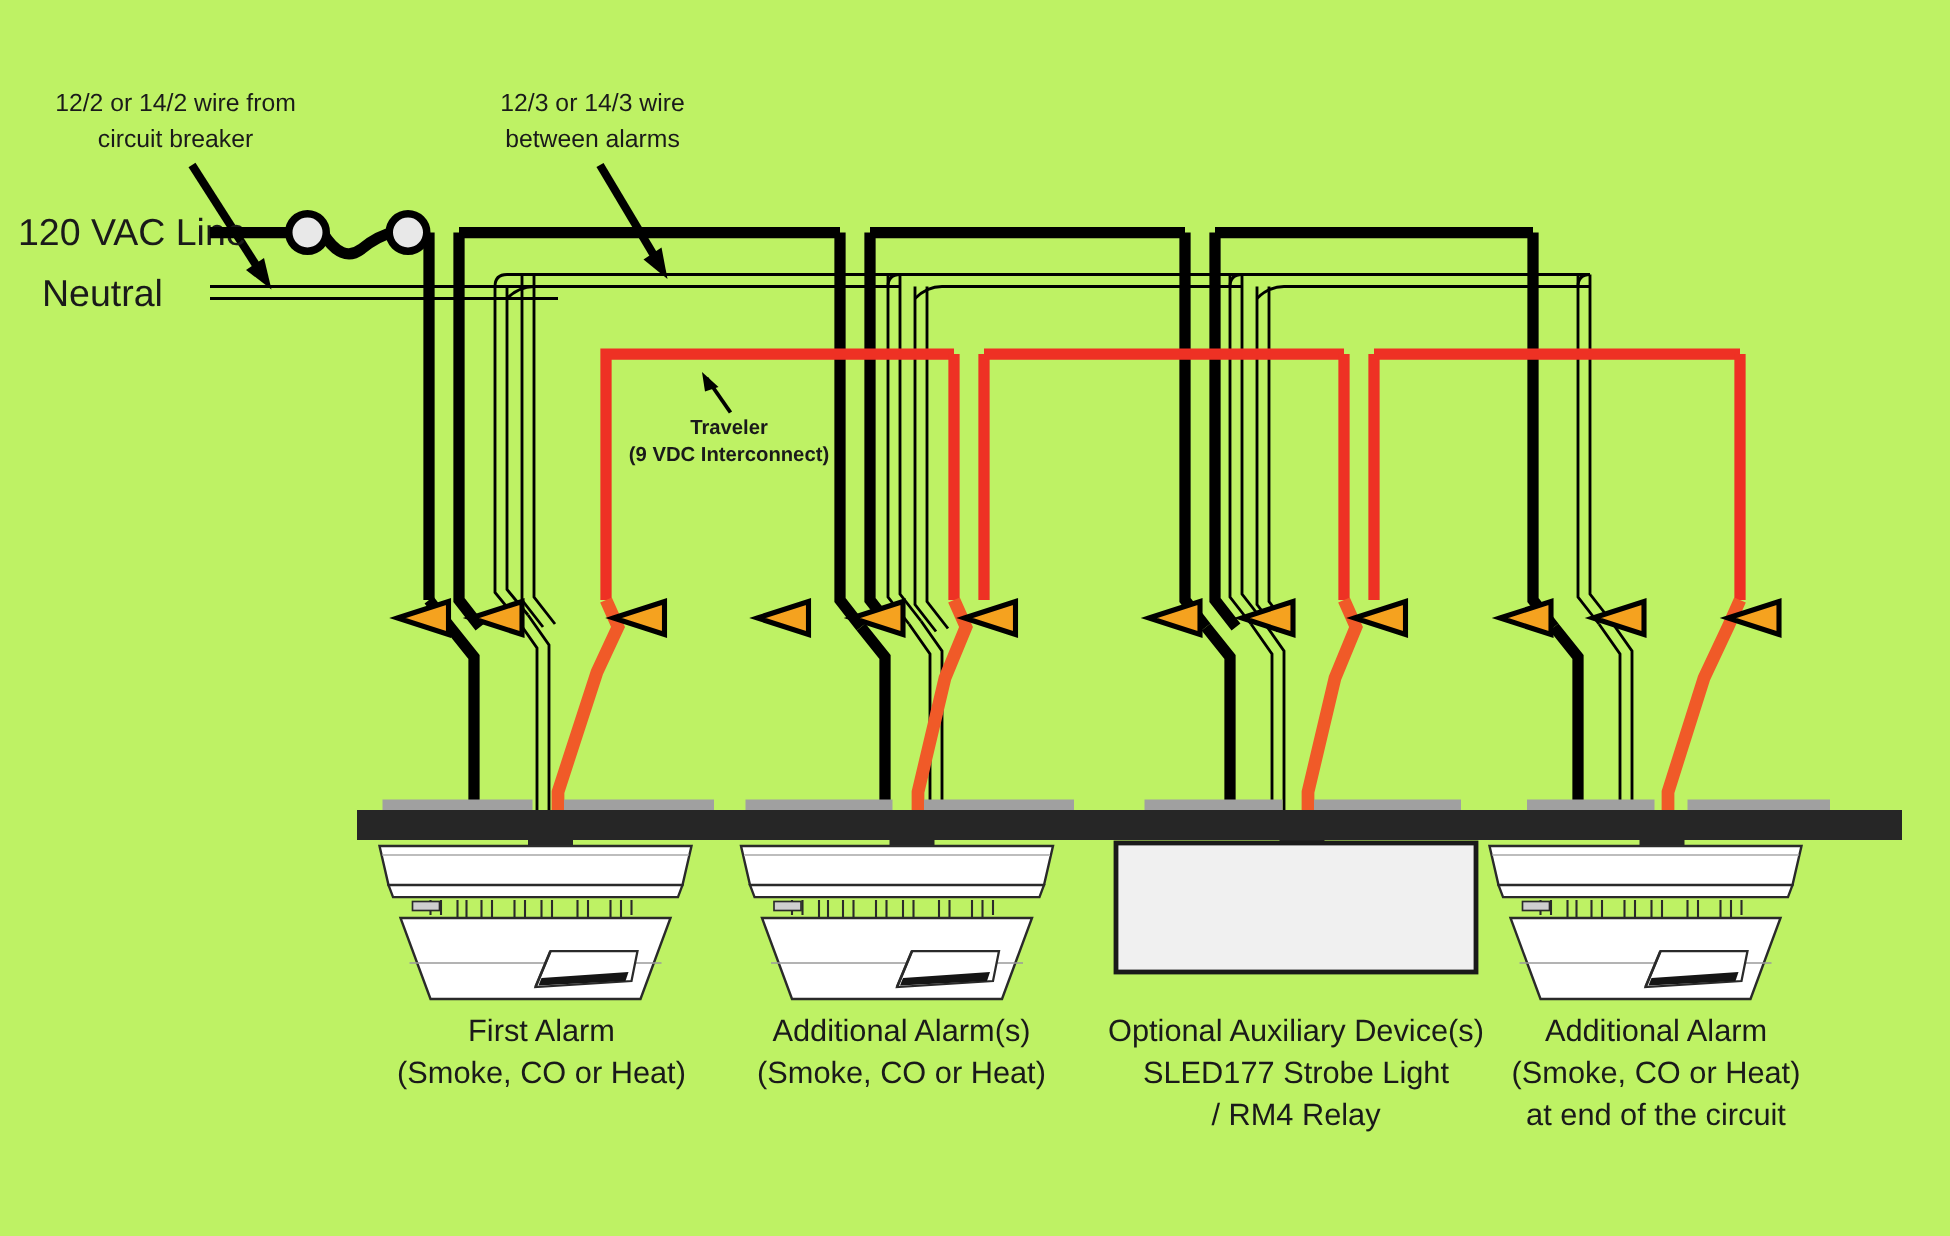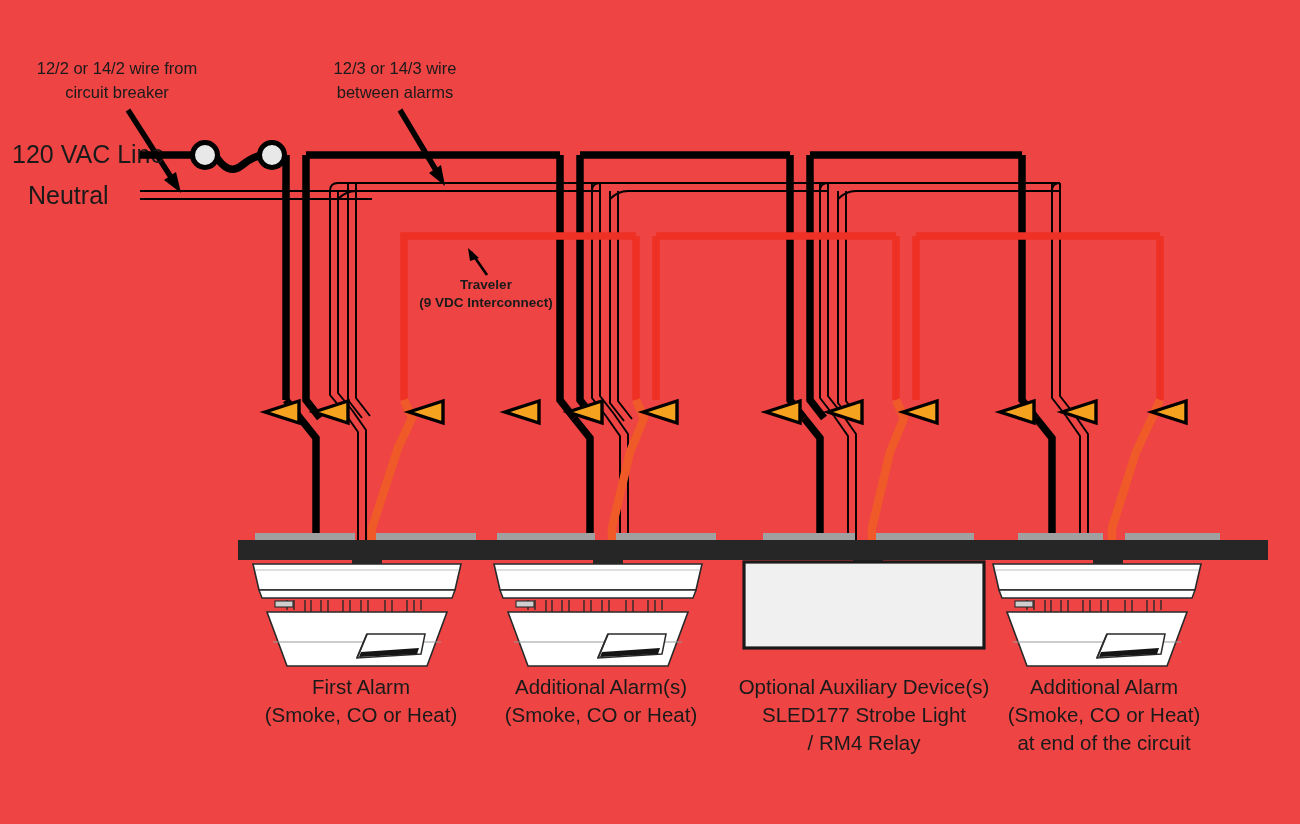--- a/index.html
+++ b/index.html
@@ -9,21 +9,21 @@
     background: #ffffff;
   }
   body {
     font-family: "Liberation Sans", sans-serif;
     color: #1a1a1a;
   }
   #diagram-root {
     position: relative;
     width: 1300px;
     height: 824px;
-    background: #ef4444;
+    background: #bef264;
     overflow: hidden;
   }
   svg.diagram-canvas {
     position: absolute;
     left: 0;
     top: 0;
     width: 1300px;
     height: 824px;
     display: block;
   }

